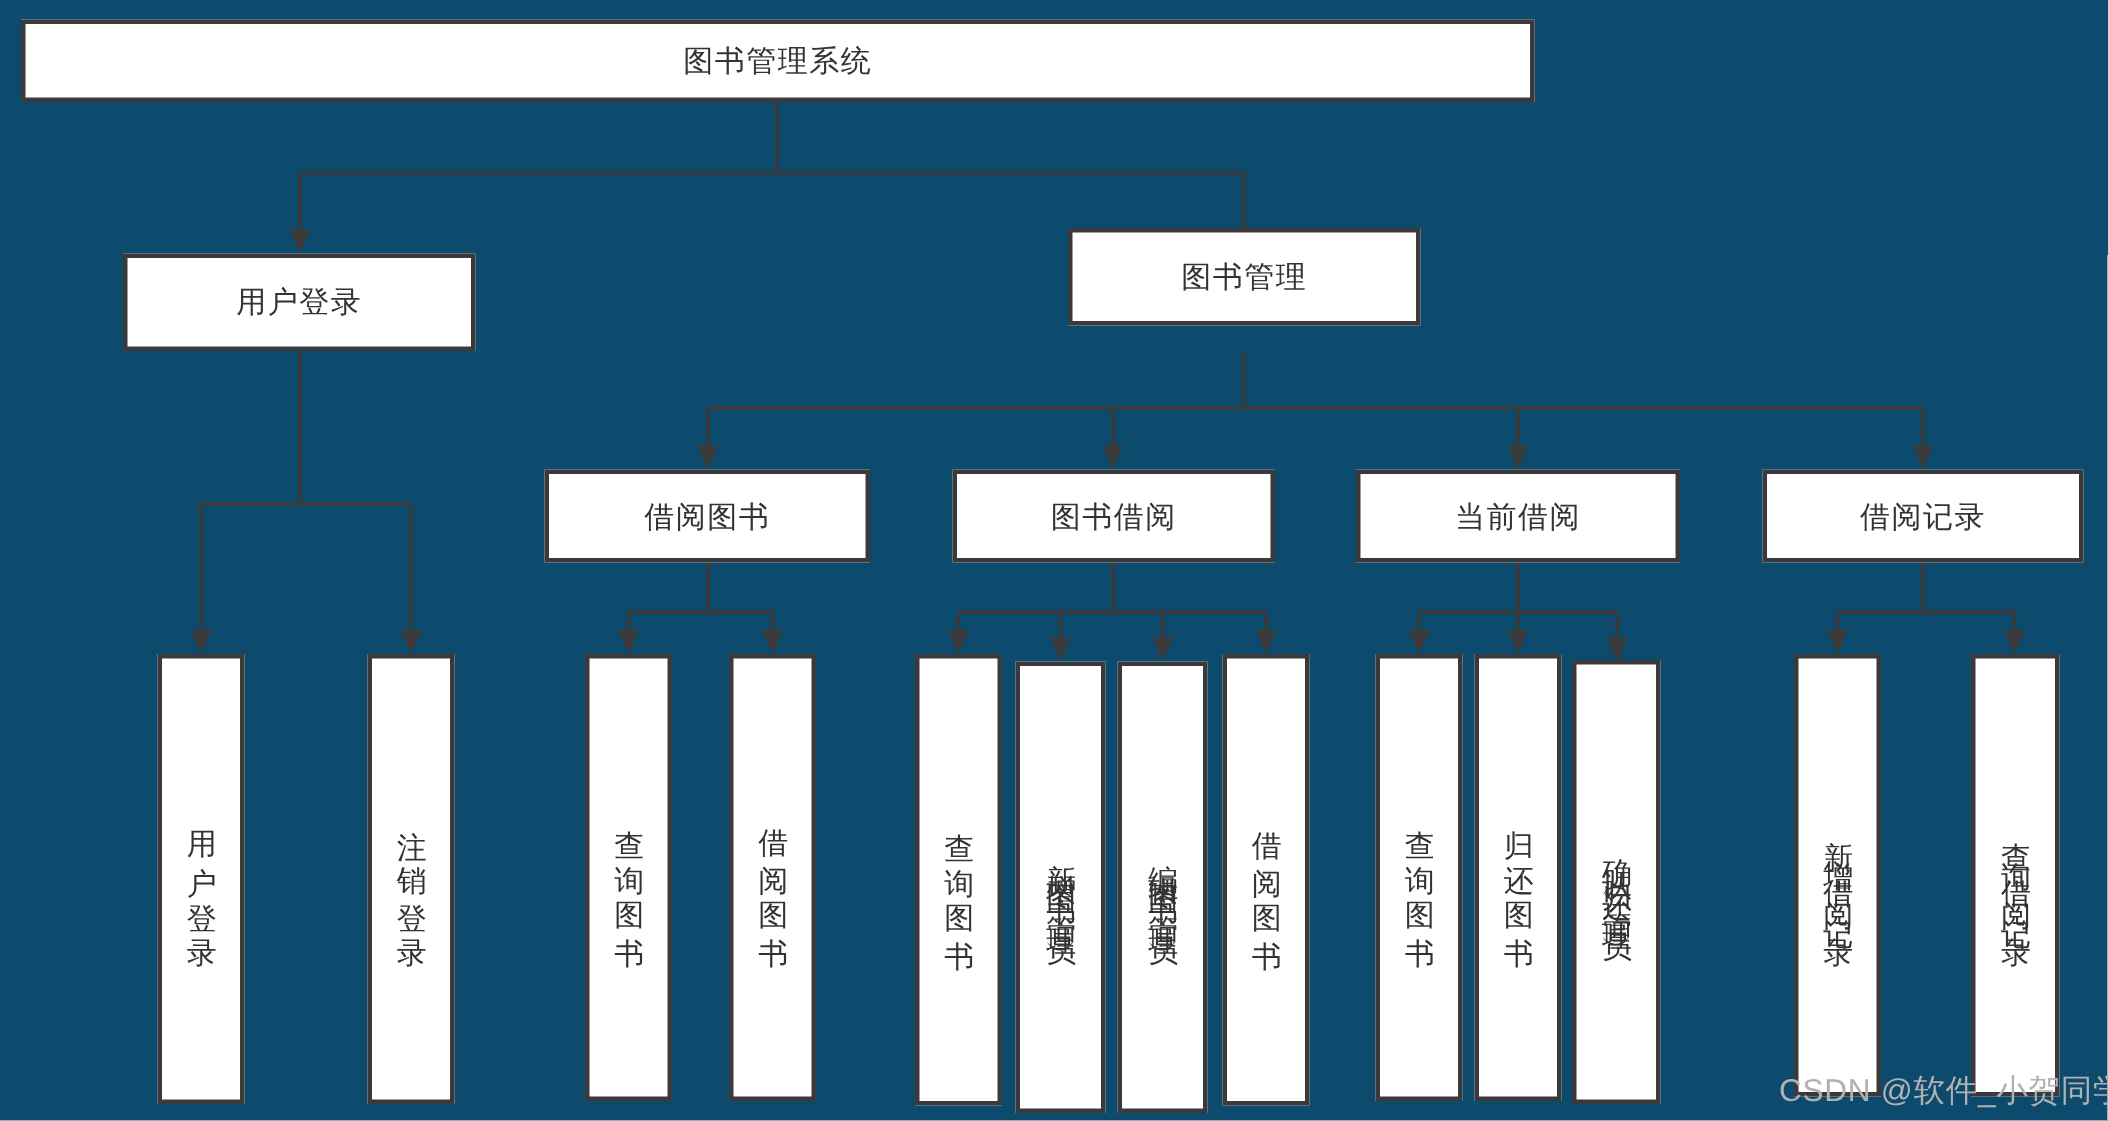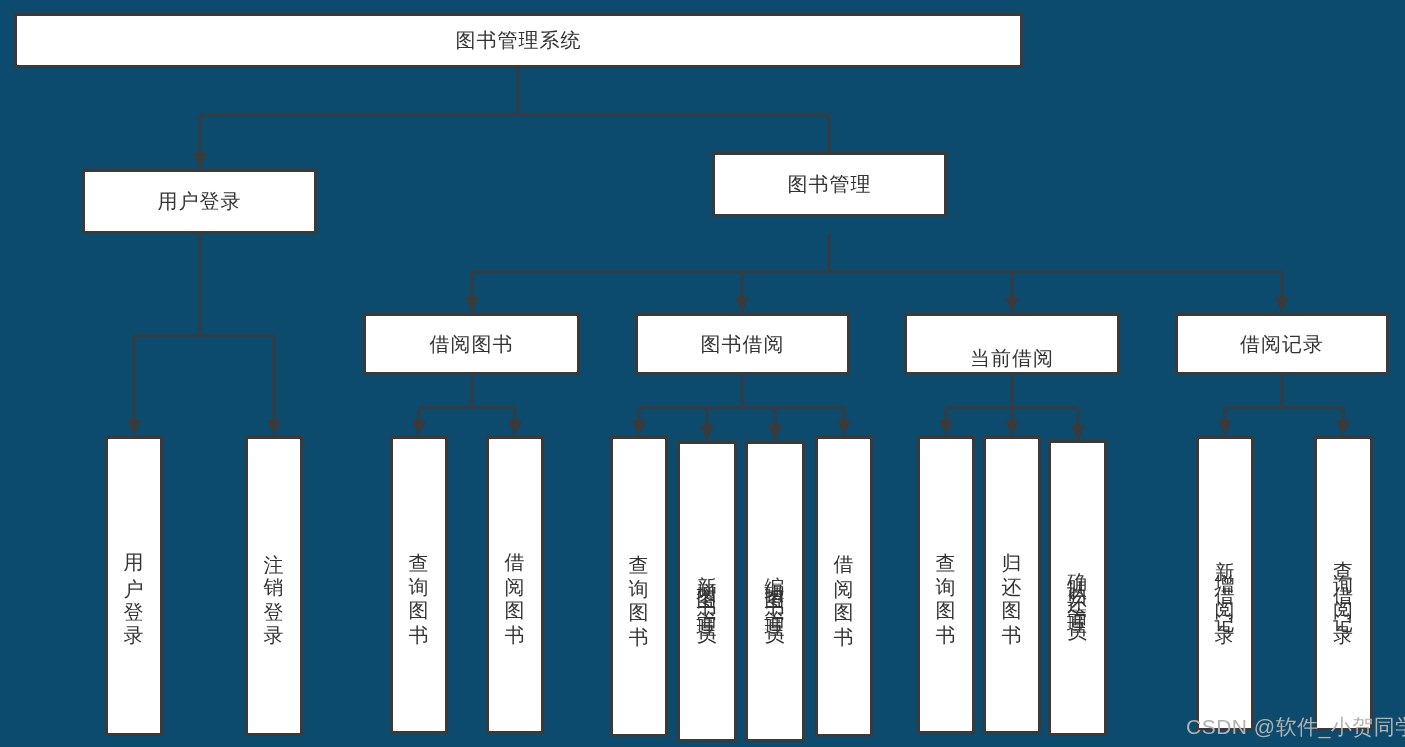--- a/index.html
+++ b/index.html
@@ -24,21 +24,21 @@
   }
   .sp-lg span{letter-spacing:24px;}
   .sp-md span{letter-spacing:13px;}
   .sp-sm span{letter-spacing:7px;}
   
   .b-root{left:14px;top:13px;width:1009px;height:55px;}
   .b-userlogin{left:82px;top:169px;width:235px;height:65px;}
   .b-bookmgmt{left:712px;top:152px;width:235px;height:65px;}
   .b-newbook{left:363px;top:313px;width:217px;height:62px;}
   .b-borrow{left:635px;top:313px;width:215px;height:62px;}
-  .b-current{left:904px;top:313px;width:216px;height:62px;align-items:flex-end;}
+  .b-current{left:904px;top:313px;width:216px;height:62px;}
   .b-records{left:1175px;top:313px;width:214px;height:62px;text-align:right;}
   .b-a1{left:105px;top:436px;width:58px;height:300px;}
   .b-a2{left:245px;top:436px;width:58px;height:300px;}
   .b-b1{left:390px;top:436px;width:58px;height:298px;}
   .b-b2{left:486px;top:436px;width:58px;height:298px;}
   .b-c1{left:610px;top:436px;width:58px;height:301px;}
   .b-c2{left:677px;top:441px;width:60px;height:301px;}
   .b-c3{left:745px;top:441px;width:60px;height:301px;}
   .b-c4{left:815px;top:436px;width:58px;height:301px;}
   .b-d1{left:917px;top:436px;width:58px;height:298px;}

